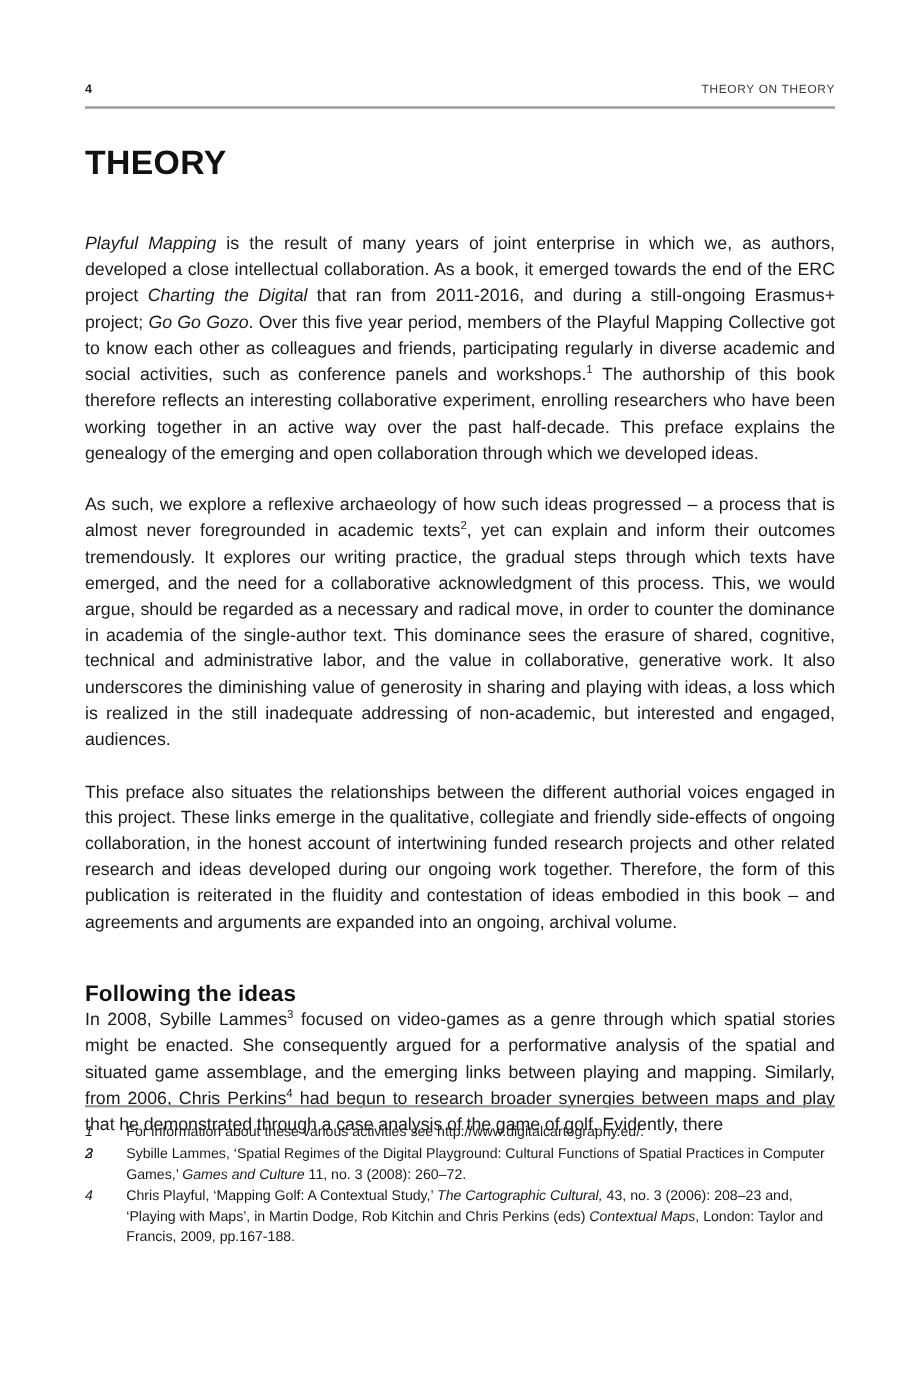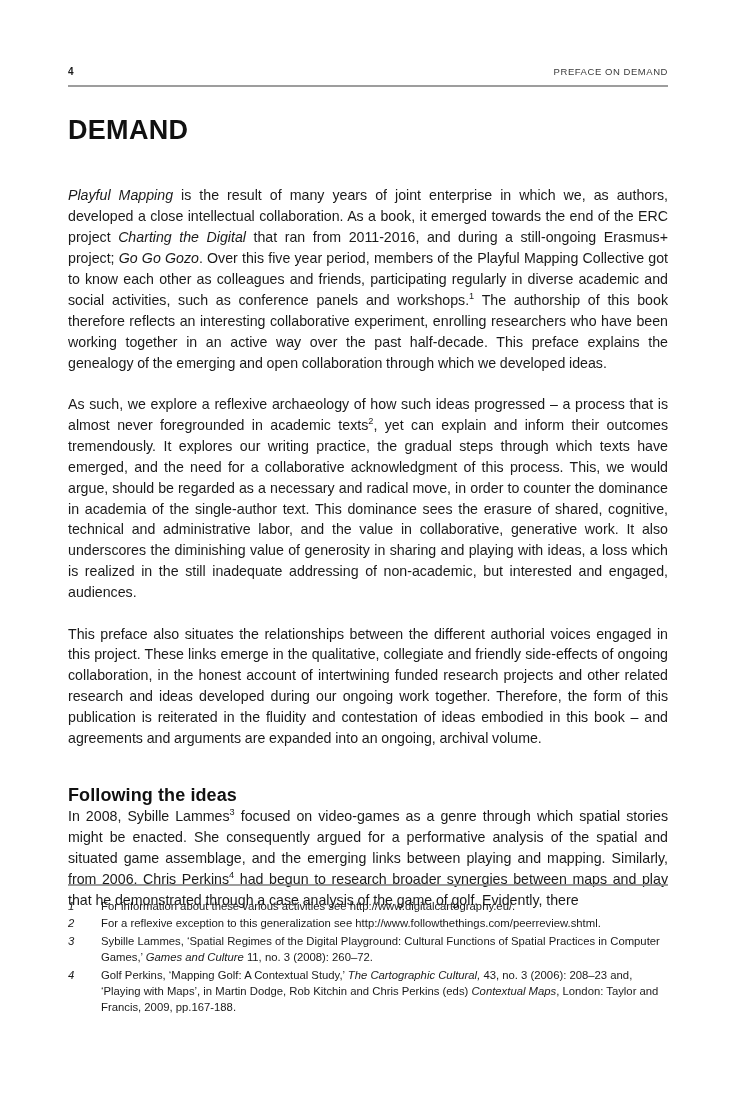--- a/index.html
+++ b/index.html
@@ -128,25 +128,25 @@
 </style>
 </head>
 <body>
 
 <div class="page">
 
   <div class="content">
 
     <div class="runhead">
       <span class="folio">4</span>
-      <span class="runhead-title">PREFACE ON DEMAND</span>
+      <span class="runhead-title">THEORY ON THEORY</span>
     </div>
     <div class="rule"></div>
 
-    <h1 class="chapter-title">DEMAND</h1>
+    <h1 class="chapter-title">THEORY</h1>
 
     <div class="body-block">
 
       <p class="para"><i>Playful Mapping</i><span> is the result of many years of joint enterprise in which we, as authors, developed a close intellectual collaboration. As a book, it emerged towards the end of the ERC project </span><i>Charting the Digital</i><span> that ran from 2011-2016, and during a still-ongoing Erasmus+ project; </span><i>Go Go Gozo</i><span>. Over this five year period, members of the Playful Mapping Collective got to know each other as colleagues and friends, participating regularly in diverse academic and social activities, such as conference panels and workshops.</span><sup>1</sup><span> The authorship of this book therefore reflects an interesting collaborative experiment, enrolling researchers who have been working together in an active way over the past half-decade. This preface explains the genealogy of the emerging and open collaboration through which we developed ideas.</span></p>
 
       <p class="para"><span>As such, we explore a reflexive archaeology of how such ideas progressed – a process that is almost never foregrounded in academic texts</span><sup>2</sup><span>, yet can explain and inform their outcomes tremendously. It explores our writing practice, the gradual steps through which texts have emerged, and the need for a collaborative acknowledgment of this process. This, we would argue, should be regarded as a necessary and radical move, in order to counter the dominance in academia of the single-author text. This dominance sees the erasure of shared, cognitive, technical and administrative labor, and the value in collaborative, generative work. It also underscores the diminishing value of generosity in sharing and playing with ideas, a loss which is realized in the still inadequate addressing of non-academic, but interested and engaged, audiences.</span></p>
 
       <p class="para"><span>This preface also situates the relationships between the different authorial voices engaged in this project. These links emerge in the qualitative, collegiate and friendly side-effects of ongoing collaboration, in the honest account of intertwining funded research projects and other related research and ideas developed during our ongoing work together. Therefore, the form of this publication is reiterated in the fluidity and contestation of ideas embodied in this book – and agreements and arguments are expanded into an ongoing, archival volume.</span></p>
 
       <div class="sec-gap"></div>
@@ -159,26 +159,26 @@
   </div>
 
   <div class="footnotes">
     <div class="fn-rule"></div>
 
     <div class="fn">
       <span class="fn-num">1</span><span>For information about these various activities see http://www.digitalcartography.eu/.</span>
     </div>
 
     <div class="fn">
-      <span class="fn-num">2</span><span>For a reflexive exception to this generalization see http://www.followthethings.com/peerreview.shtml.</span>
+      <span class="fn-num">2</span>
     </div>
 
     <div class="fn">
       <span class="fn-num">3</span><span>Sybille Lammes, ‘Spatial Regimes of the Digital Playground: Cultural Functions of Spatial Practices in Computer Games,’ </span><i>Games and Culture</i><span> 11, no. 3 (2008): 260–72.</span>
     </div>
 
     <div class="fn">
-      <span class="fn-num">4</span><span>Golf Perkins, ‘Mapping Golf: A Contextual Study,’ </span><i>The Cartographic Cultural,</i><span> 43, no. 3 (2006): 208–23 and, ‘Playing with Maps’, in Martin Dodge, Rob Kitchin and Chris Perkins (eds) </span><i>Contextual Maps</i><span>, London: Taylor and Francis, 2009, pp.167-188.</span>
+      <span class="fn-num">4</span><span>Chris Playful, ‘Mapping Golf: A Contextual Study,’ </span><i>The Cartographic Cultural,</i><span> 43, no. 3 (2006): 208–23 and, ‘Playing with Maps’, in Martin Dodge, Rob Kitchin and Chris Perkins (eds) </span><i>Contextual Maps</i><span>, London: Taylor and Francis, 2009, pp.167-188.</span>
     </div>
 
   </div>
 
 </div>
 
 </body></html>

